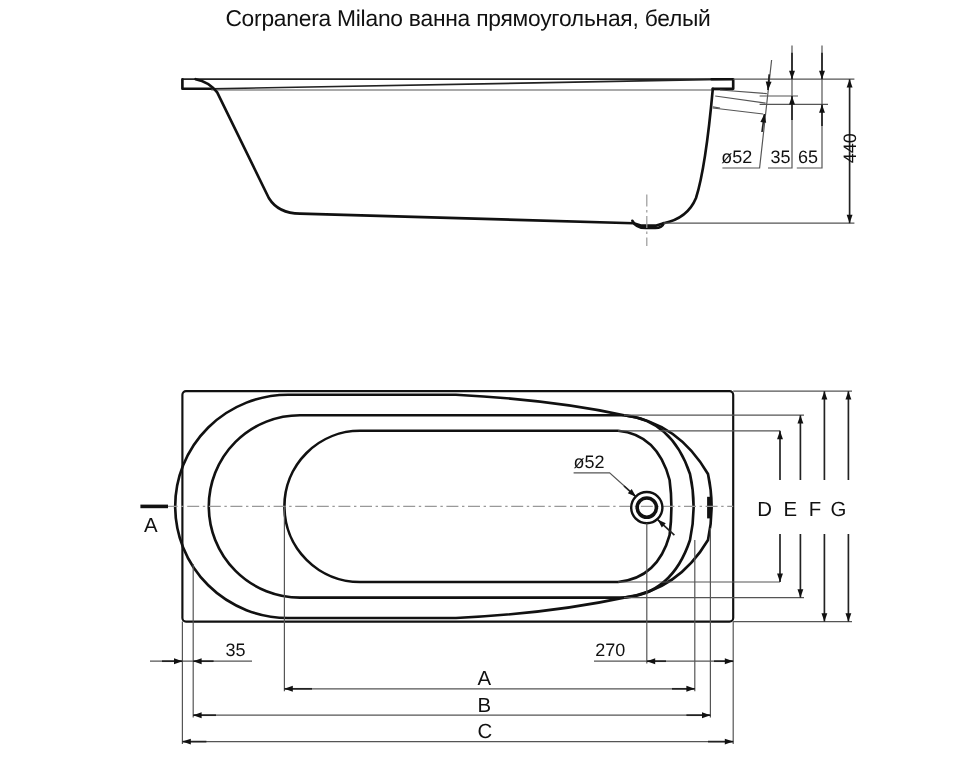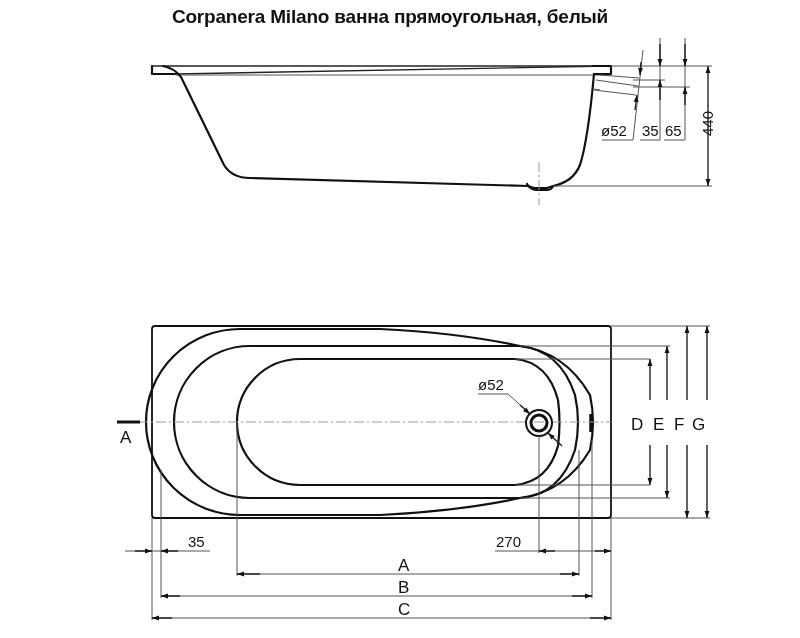--- a/index.html
+++ b/index.html
@@ -1,19 +1,19 @@
 <!DOCTYPE html>
 <html><head>
 <meta charset="utf-8">
 <style>
   html, body { margin: 0; padding: 0; background: #ffffff; }
   body { width: 800px; height: 638px; position: relative; overflow: hidden;
          font-family: "DejaVu Sans", sans-serif; }
   .title { position: absolute; left: 0; top: 6px; width: 780px; text-align: center;
-           font-family: "Liberation Sans", sans-serif; font-weight: bold; font-size: 19px;
+           font-family: "Liberation Sans", sans-serif; font-weight: normal; font-size: 19px;
            color: #111; letter-spacing: -0.2px; }
   svg { position: absolute; left: 0; top: 0; }
   .lbl { font-family: "Liberation Sans", sans-serif; font-size: 15px; fill: #111; }
   .lbl-big { font-family: "Liberation Sans", sans-serif; font-size: 17px; fill: #111; }
   .thick { stroke: #111; stroke-width: 2.2; fill: none; stroke-linecap: round; stroke-linejoin: round; }
   .thin { stroke: #555; stroke-width: 1; fill: none; }
   .mid { stroke: #222; stroke-width: 1.4; fill: none; }
   .center { stroke: #999; stroke-width: 1; fill: none; stroke-dasharray: 10 3 2 3; }
 </style>
 </head>

